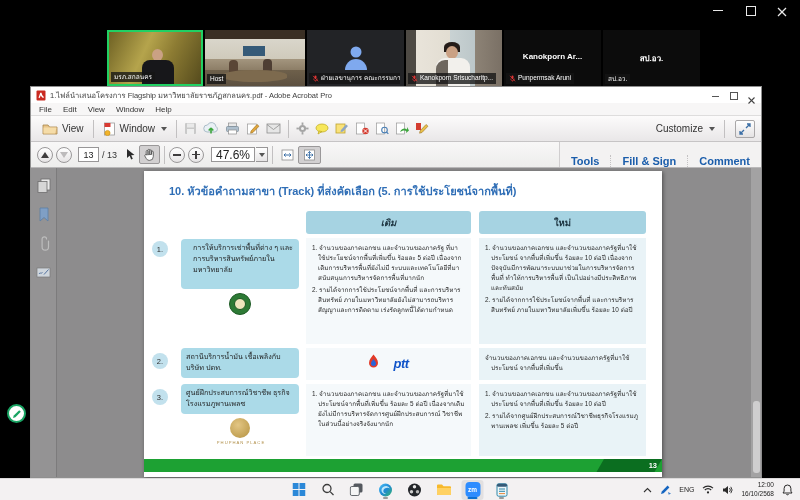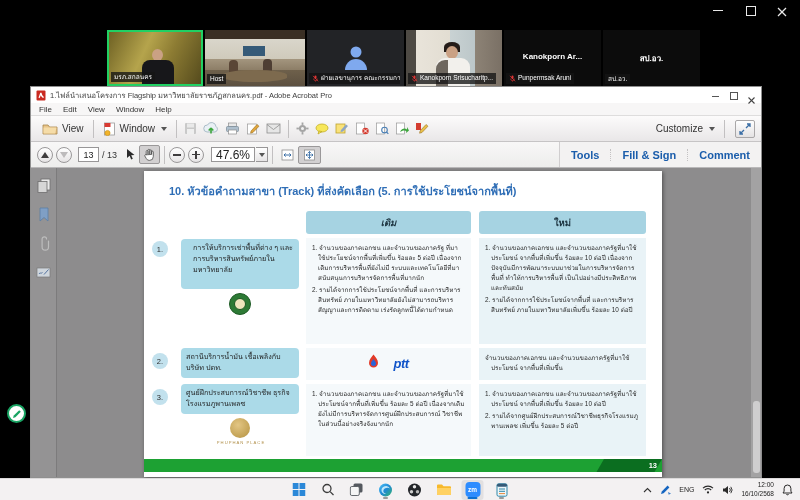--- a/index.html
+++ b/index.html
@@ -63,21 +63,21 @@
   .pagebox { width:21px; height:15px; border:1px solid #989697; background:#fff; font-size:9px; text-align:center; color:#222; margin:0 3px; padding:0; font-family:inherit; }
   .pagetotal { font-size:9px; color:#333; margin-right:5px; white-space:nowrap; }
   .toolico { padding:2px 3px; border-radius:2px; display:flex; align-items:center; justify-content:center; }
   .pressed { background:#d2d0d1; border:1px solid #9a9899; }
   .minus-g, .plus-g { position:relative; width:8px; height:8px; display:inline-block; }
   .minus-g::after { content:""; position:absolute; left:0; right:0; top:3.5px; height:1.6px; background:#3f3d3e; }
   .plus-g::after { content:""; position:absolute; left:0; right:0; top:3.2px; height:1.6px; background:#3f3d3e; }
   .plus-g::before { content:""; position:absolute; top:0; bottom:0; left:3.2px; width:1.6px; background:#3f3d3e; }
   .zoombox { height:15px; border:1px solid #989697; background:#fff; font-size:12px; color:#222; display:flex; align-items:center; padding:0 4px; margin:0 1px 0 4px; }
   .zoomdrop { width:12px; height:15px; border:1px solid #989697; border-left:none; background:linear-gradient(#fff,#e6e4e5); display:flex; align-items:center; justify-content:center; }
-  .a-tabs { position:absolute; right:0; top:0; bottom:0; display:flex; align-items:center; background:#f3f2f2; border-left:1px solid #d0cecf; }
+  .a-tabs { position:absolute; right:0; top:0; bottom:0; display:flex; align-items:flex-end; background:#f3f2f2; border-left:1px solid #d0cecf; }
   .a-tab { display:flex; align-items:center; font-size:11px; font-weight:bold; color:#1a5dab; padding:0 11px; border-left:1px dotted #c4c2c3; }
   .a-tab:first-child { border-left:none; }
   .a-docarea { position:absolute; left:0; right:0; top:81px; bottom:0; background:#8d8c8d; }
   .a-sidebar { position:absolute; left:0; top:0; bottom:0; width:26px; background:#949394; border-right:1px solid #7c7b7c; display:flex; flex-direction:column; align-items:center; gap:14px; padding-top:10px; }
   .a-scroll { position:absolute; right:0; top:0; bottom:0; width:10px; background:#a3a2a3; }
   .a-thumb { position:absolute; left:1.5px; width:7px; bottom:4px; height:72px; background:#cfcecf; border-radius:3px; }
 
   
   .page { position:absolute; left:113px; top:3px; width:518px; height:306px; background:#fff; box-shadow:1px 1px 4px rgba(0,0,0,.45); }
   .slide-title { position:absolute; left:25px; top:11px; font-size:11px; font-weight:bold; color:#2f6eb6; }

